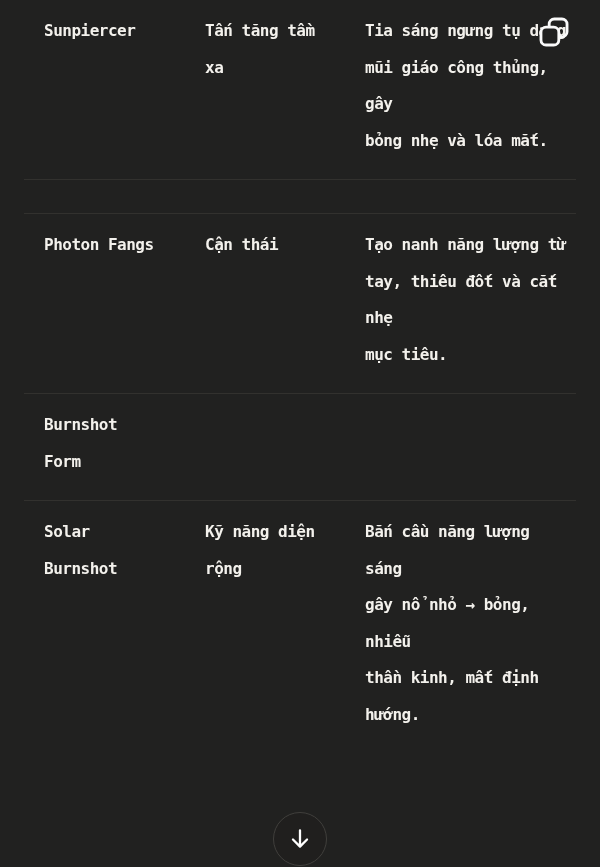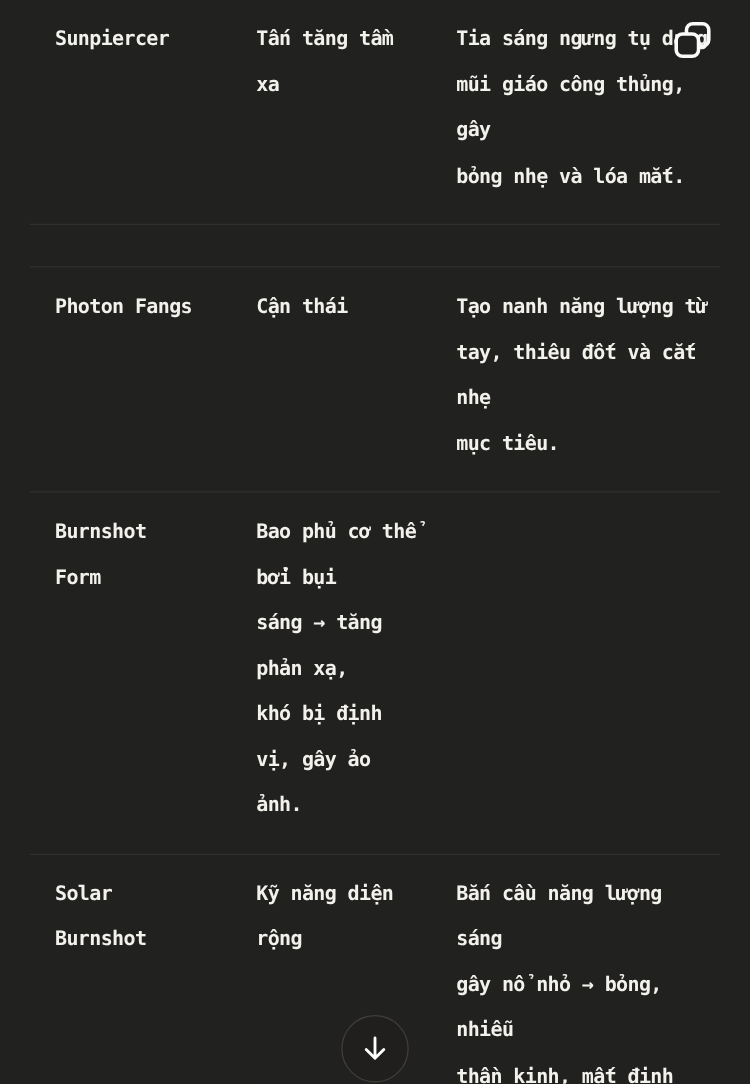--- a/index.html
+++ b/index.html
@@ -89,24 +89,20 @@
       <div class="cell">Photon Fangs</div>
       <div class="cell">Cận thái</div>
       <div class="cell">Tạo nanh năng lượng từ
 tay, thiêu đốt và cắt nhẹ
 mục tiêu.</div>
     </div>
 
     <div class="grid-row body-row">
       <div class="cell">Burnshot
 Form</div>
-      <div class="cell">Bao phủ cơ thể bởi bụi
-sáng → tăng phản xạ,
-khó bị định vị, gây ảo
-ảnh.</div>
     </div>
 
     <div class="grid-row body-row">
       <div class="cell">Solar
 Burnshot</div>
       <div class="cell">Kỹ năng diện
 rộng</div>
       <div class="cell">Bắn cầu năng lượng sáng
 gây nổ nhỏ → bỏng, nhiễu
 thần kinh, mất định

